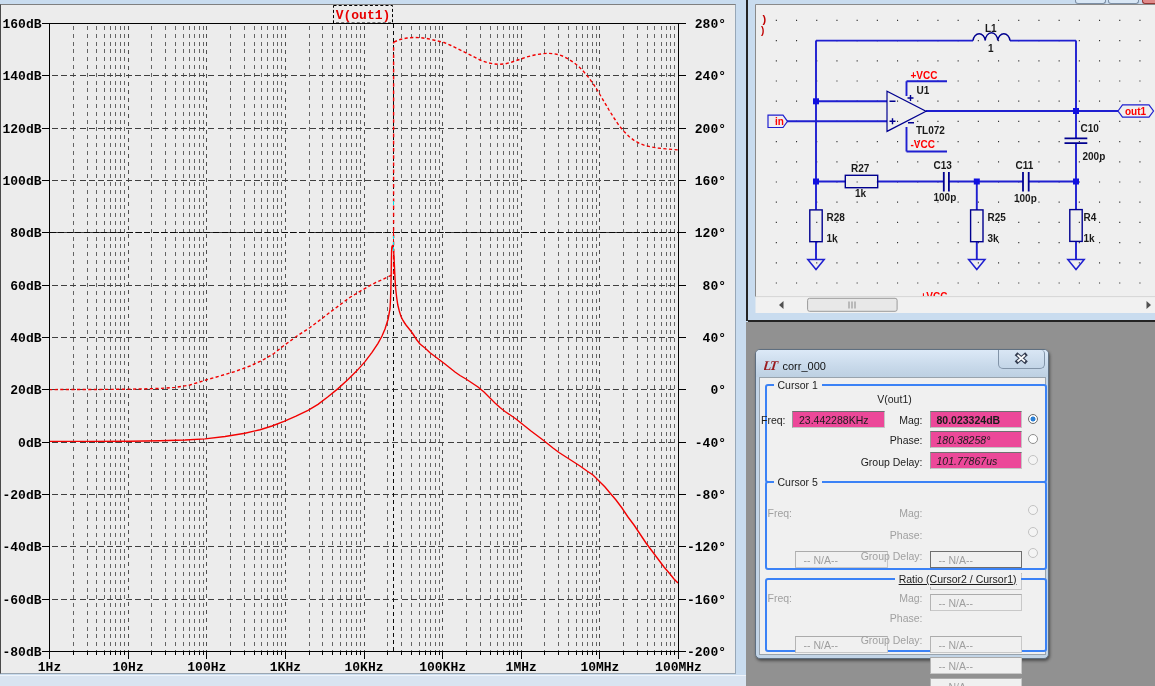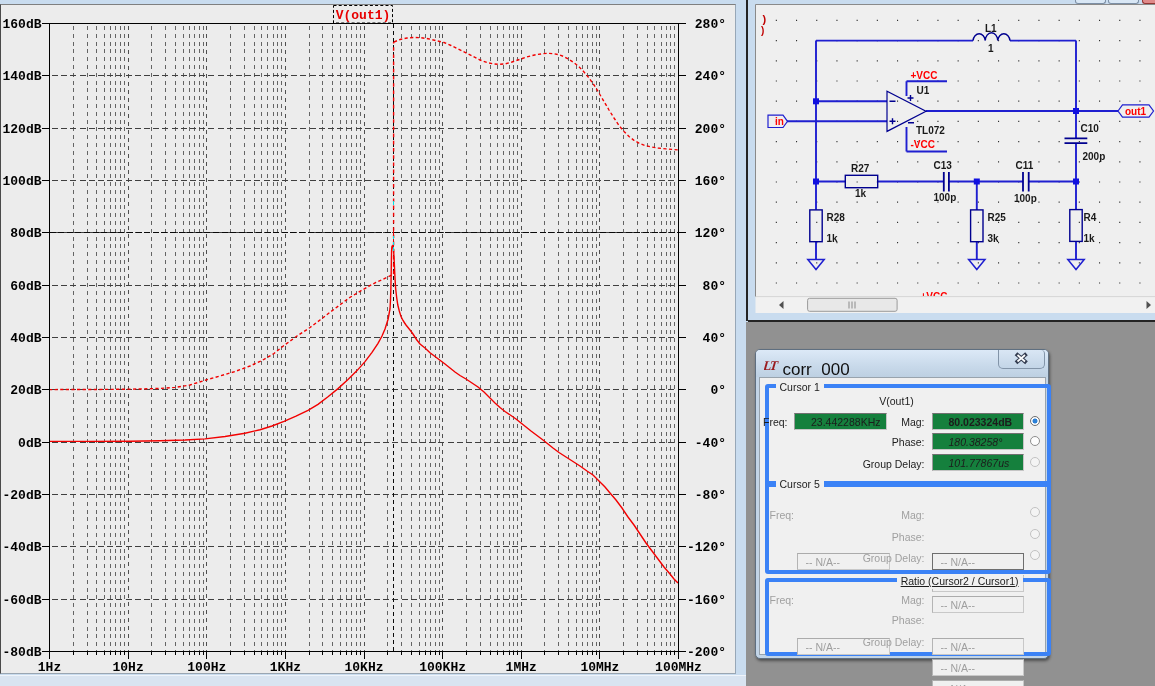--- a/index.html
+++ b/index.html
@@ -1,24 +1,24 @@
 <!DOCTYPE html>
 <html><head>
 <meta charset="utf-8">
 <style>
   html,body{margin:0;padding:0;}
   body{width:1155px;height:686px;background:#919191;overflow:hidden;position:relative;
        font-family:"Liberation Sans",sans-serif;}
   .abs{position:absolute;}
   svg text{font-family:"Liberation Mono",monospace;font-weight:bold;font-size:13px;fill:#000;}
-  .grp{position:absolute;border:4px solid #3b82f6;border-radius:3px;margin:0;padding:0;}
+  .grp{position:absolute;border:2px solid #3b82f6;border-radius:3px;margin:0;padding:0;}
   .glab{position:absolute;left:7px;top:-8px;background:#F0F0F0;padding:0 4px;line-height:15px;}
-  .fld{position:absolute;height:17px;line-height:17px;background:#15803d;
+  .fld{position:absolute;height:17px;line-height:17px;background:#ec4899;
        border:1px solid;border-color:#707070 #C4C4C4 #C4C4C4 #9A9A9A;
-       box-sizing:border-box;padding-left:16px;overflow:hidden;}
+       box-sizing:border-box;padding-left:6px;overflow:hidden;}
   .fdis{background:#F0F0F0;color:#9E9E9E;border-color:#ABABAB #C8C8C8 #C8C8C8 #B4B4B4;padding-left:8px;margin-top:48px;}
   .dis{color:#A0A0A0;}
   .rad{position:absolute;width:10px;height:10px;border-radius:50%;background:#FDFDFD;
        border:1px solid #8E8E8E;box-sizing:border-box;}
   .rsel{background:radial-gradient(circle at 50% 50%, #2B80D6 0 2.2px, #FDFDFD 2.8px);border-color:#6E6E6E;}
   .rdis{border-color:#C2C2C2;background:#F4F4F4;}
 </style>
 </head>
 <body>
 
@@ -159,21 +159,21 @@
 <div class="abs" style="left:1142px;top:0;width:13px;height:3.5px;background:#E08A8A;border:1px solid #943634;border-top:none;border-right:none;border-radius:0 0 0 3px;box-sizing:border-box;"></div>
 
 <div class="abs" style="left:754.5px;top:348.5px;width:294px;height:310px;
   background:#C2D4E6;border:1.2px solid #5F6F80;border-radius:5px;
   box-shadow:1px 2px 3px rgba(0,0,0,0.45);box-sizing:border-box;">
   <div class="abs" style="left:0;top:0;right:0;height:27px;border-radius:4px 4px 0 0;
     background:linear-gradient(#DCE9F7,#C8D9EA 60%,#BDD0E2);"></div>
   <svg class="abs" style="left:8px;top:9px;" width="17" height="13" xmlns="http://www.w3.org/2000/svg">
     <text x="0" y="11" style="font-family:'Liberation Serif',serif;font-style:italic;font-weight:bold;font-size:13.5px;fill:#991B1F;letter-spacing:-1.5px" transform="skewX(-6)">LT</text>
   </svg>
-  <div class="abs" style="left:27px;top:10px;font-size:17px;color:#101010;">corr_000</div>
+  <div class="abs" style="left:27px;top:10px;font-size:11px;color:#101010;">corr_000</div>
   <div class="abs" style="left:242px;top:0.5px;width:47px;height:19px;
     background:linear-gradient(#D9E6F4,#C3D5E7);
     border:1px solid #8294A8;border-top:none;border-radius:0 4px 5px 5px;box-sizing:border-box;">
     <svg width="45" height="18" xmlns="http://www.w3.org/2000/svg">
       <path d="M18.5,5 L26,11.5 M26,5 L18.5,11.5" stroke="#333C50" stroke-width="4" fill="none" stroke-linecap="square"></path>
       <path d="M18.5,5 L26,11.5 M26,5 L18.5,11.5" stroke="#FCFDFE" stroke-width="1.7" fill="none"></path>
     </svg>
   </div>
   <div class="abs" style="left:3.5px;top:27px;width:287px;height:278px;background:#F0F0F0;
     border:1px solid #98A3AD;box-sizing:border-box;font-size:10.5px;color:#1C1C1C;">

